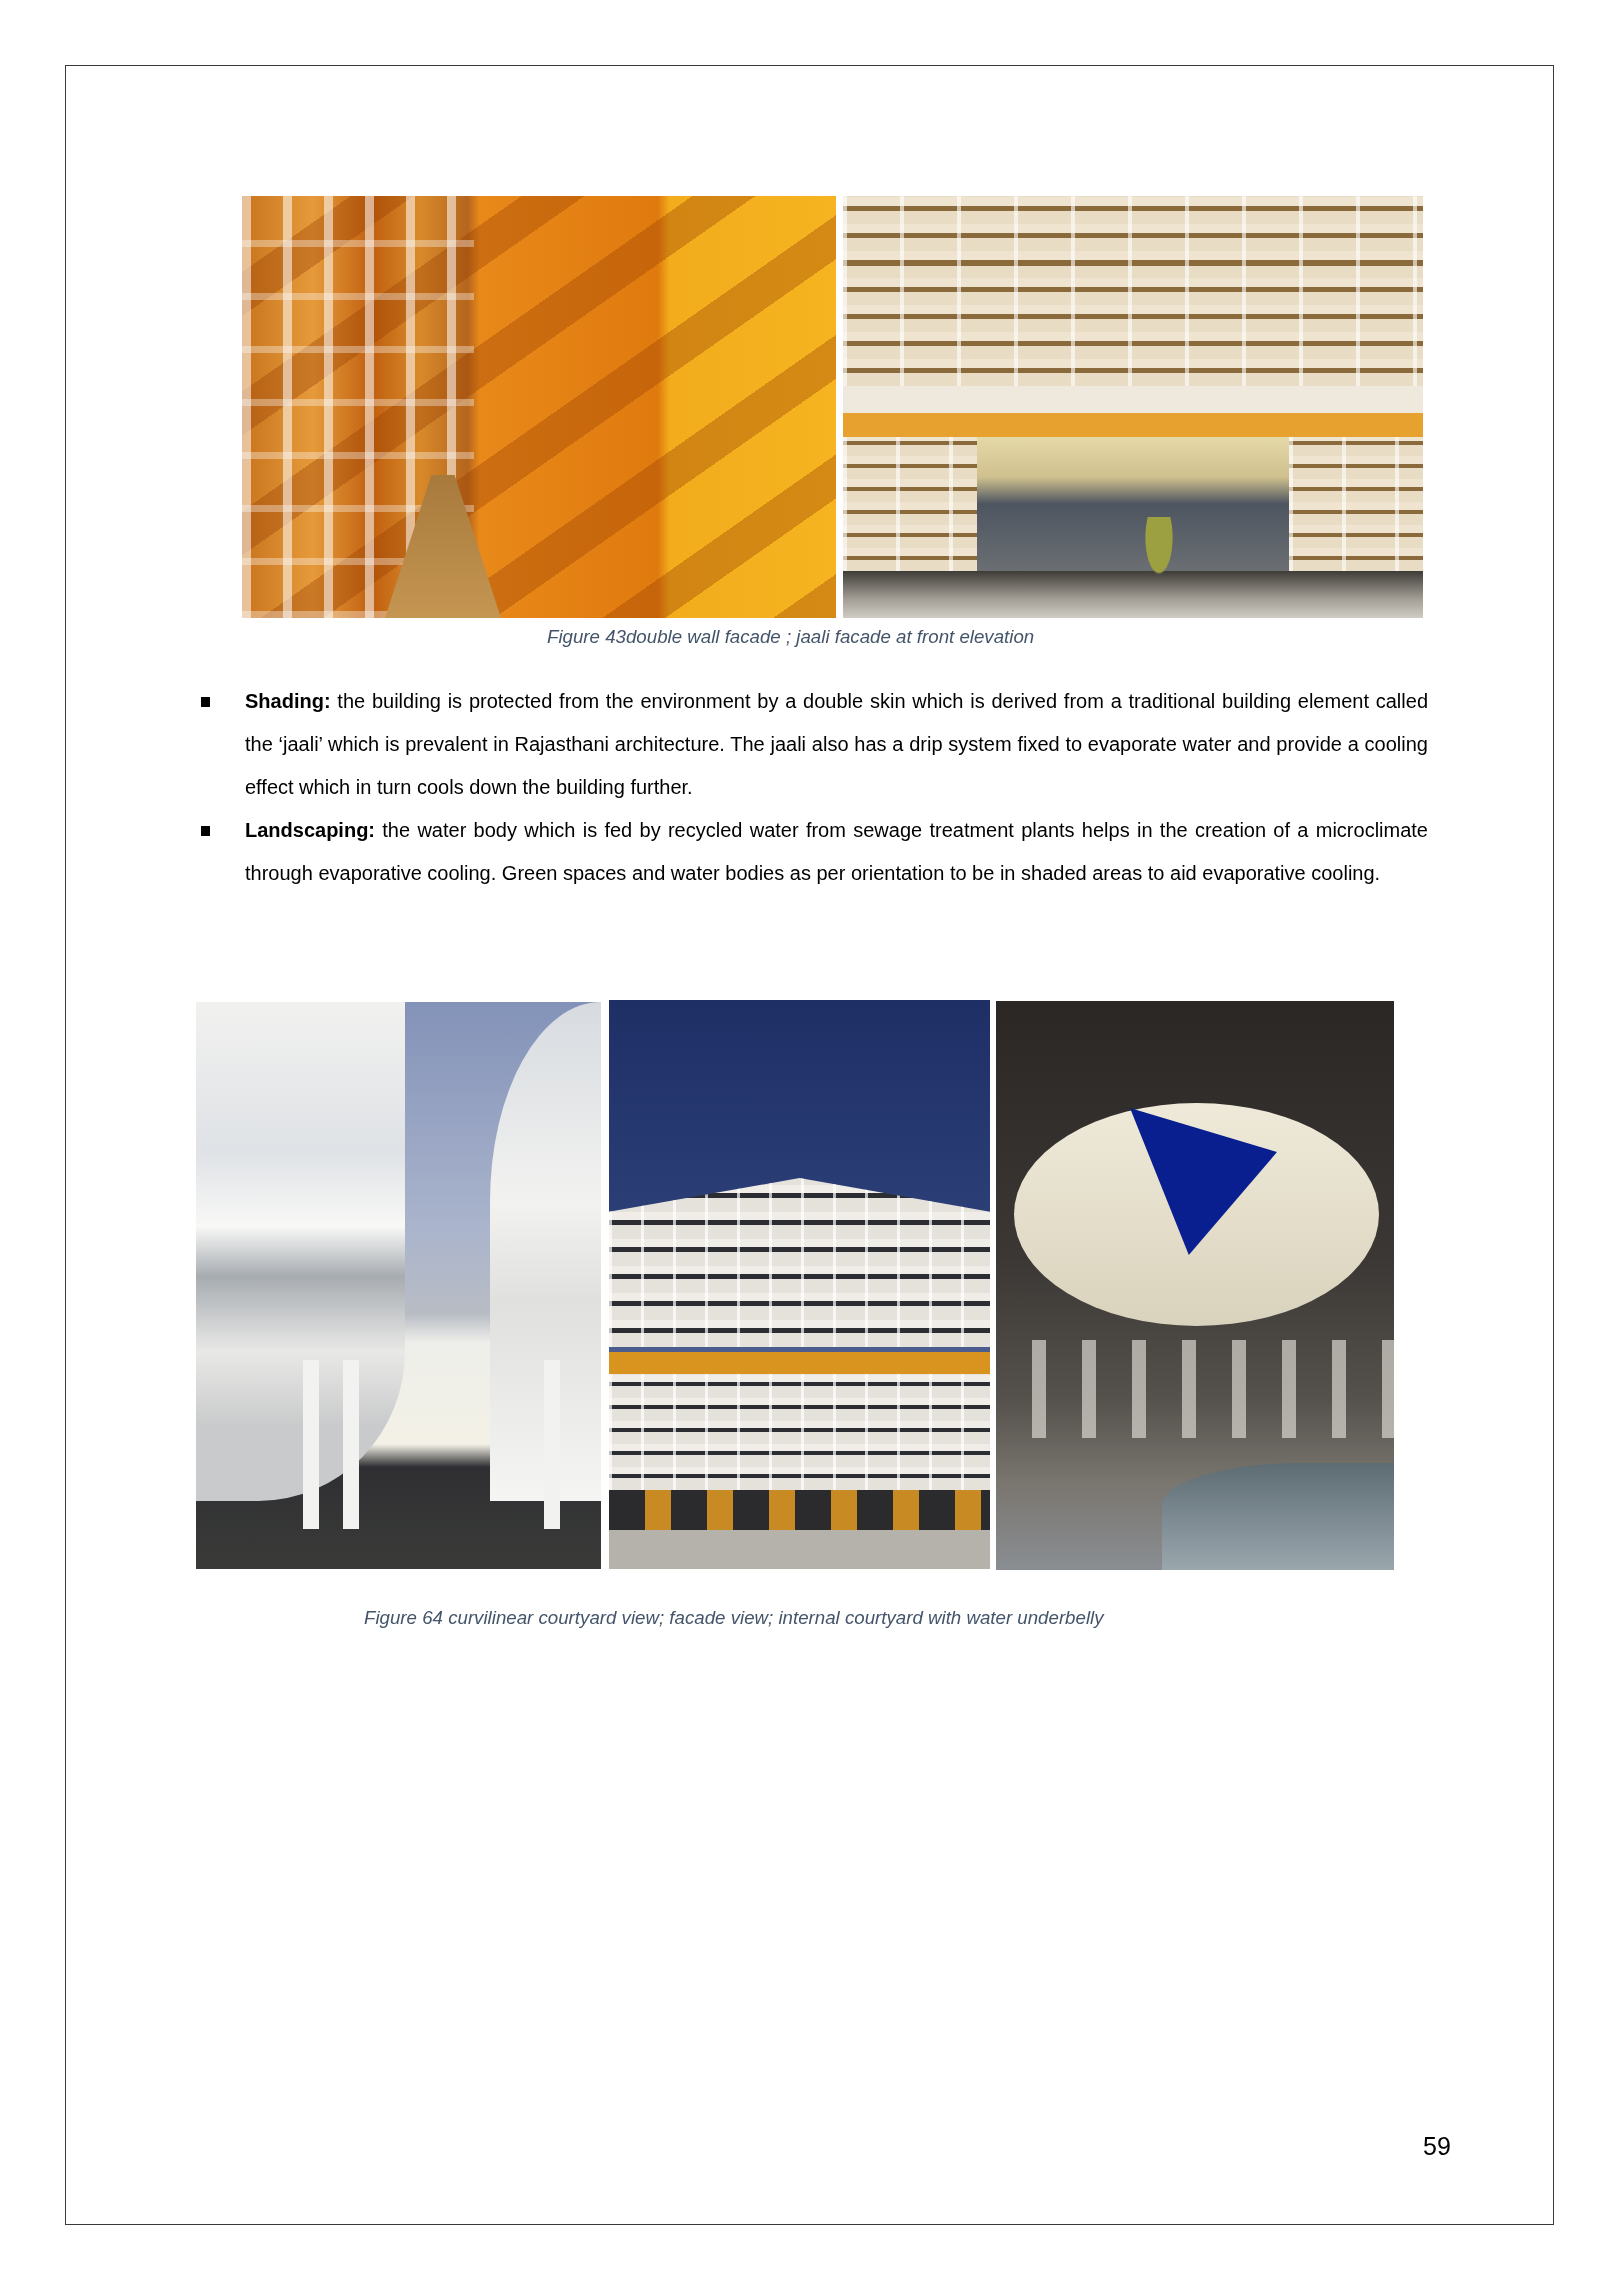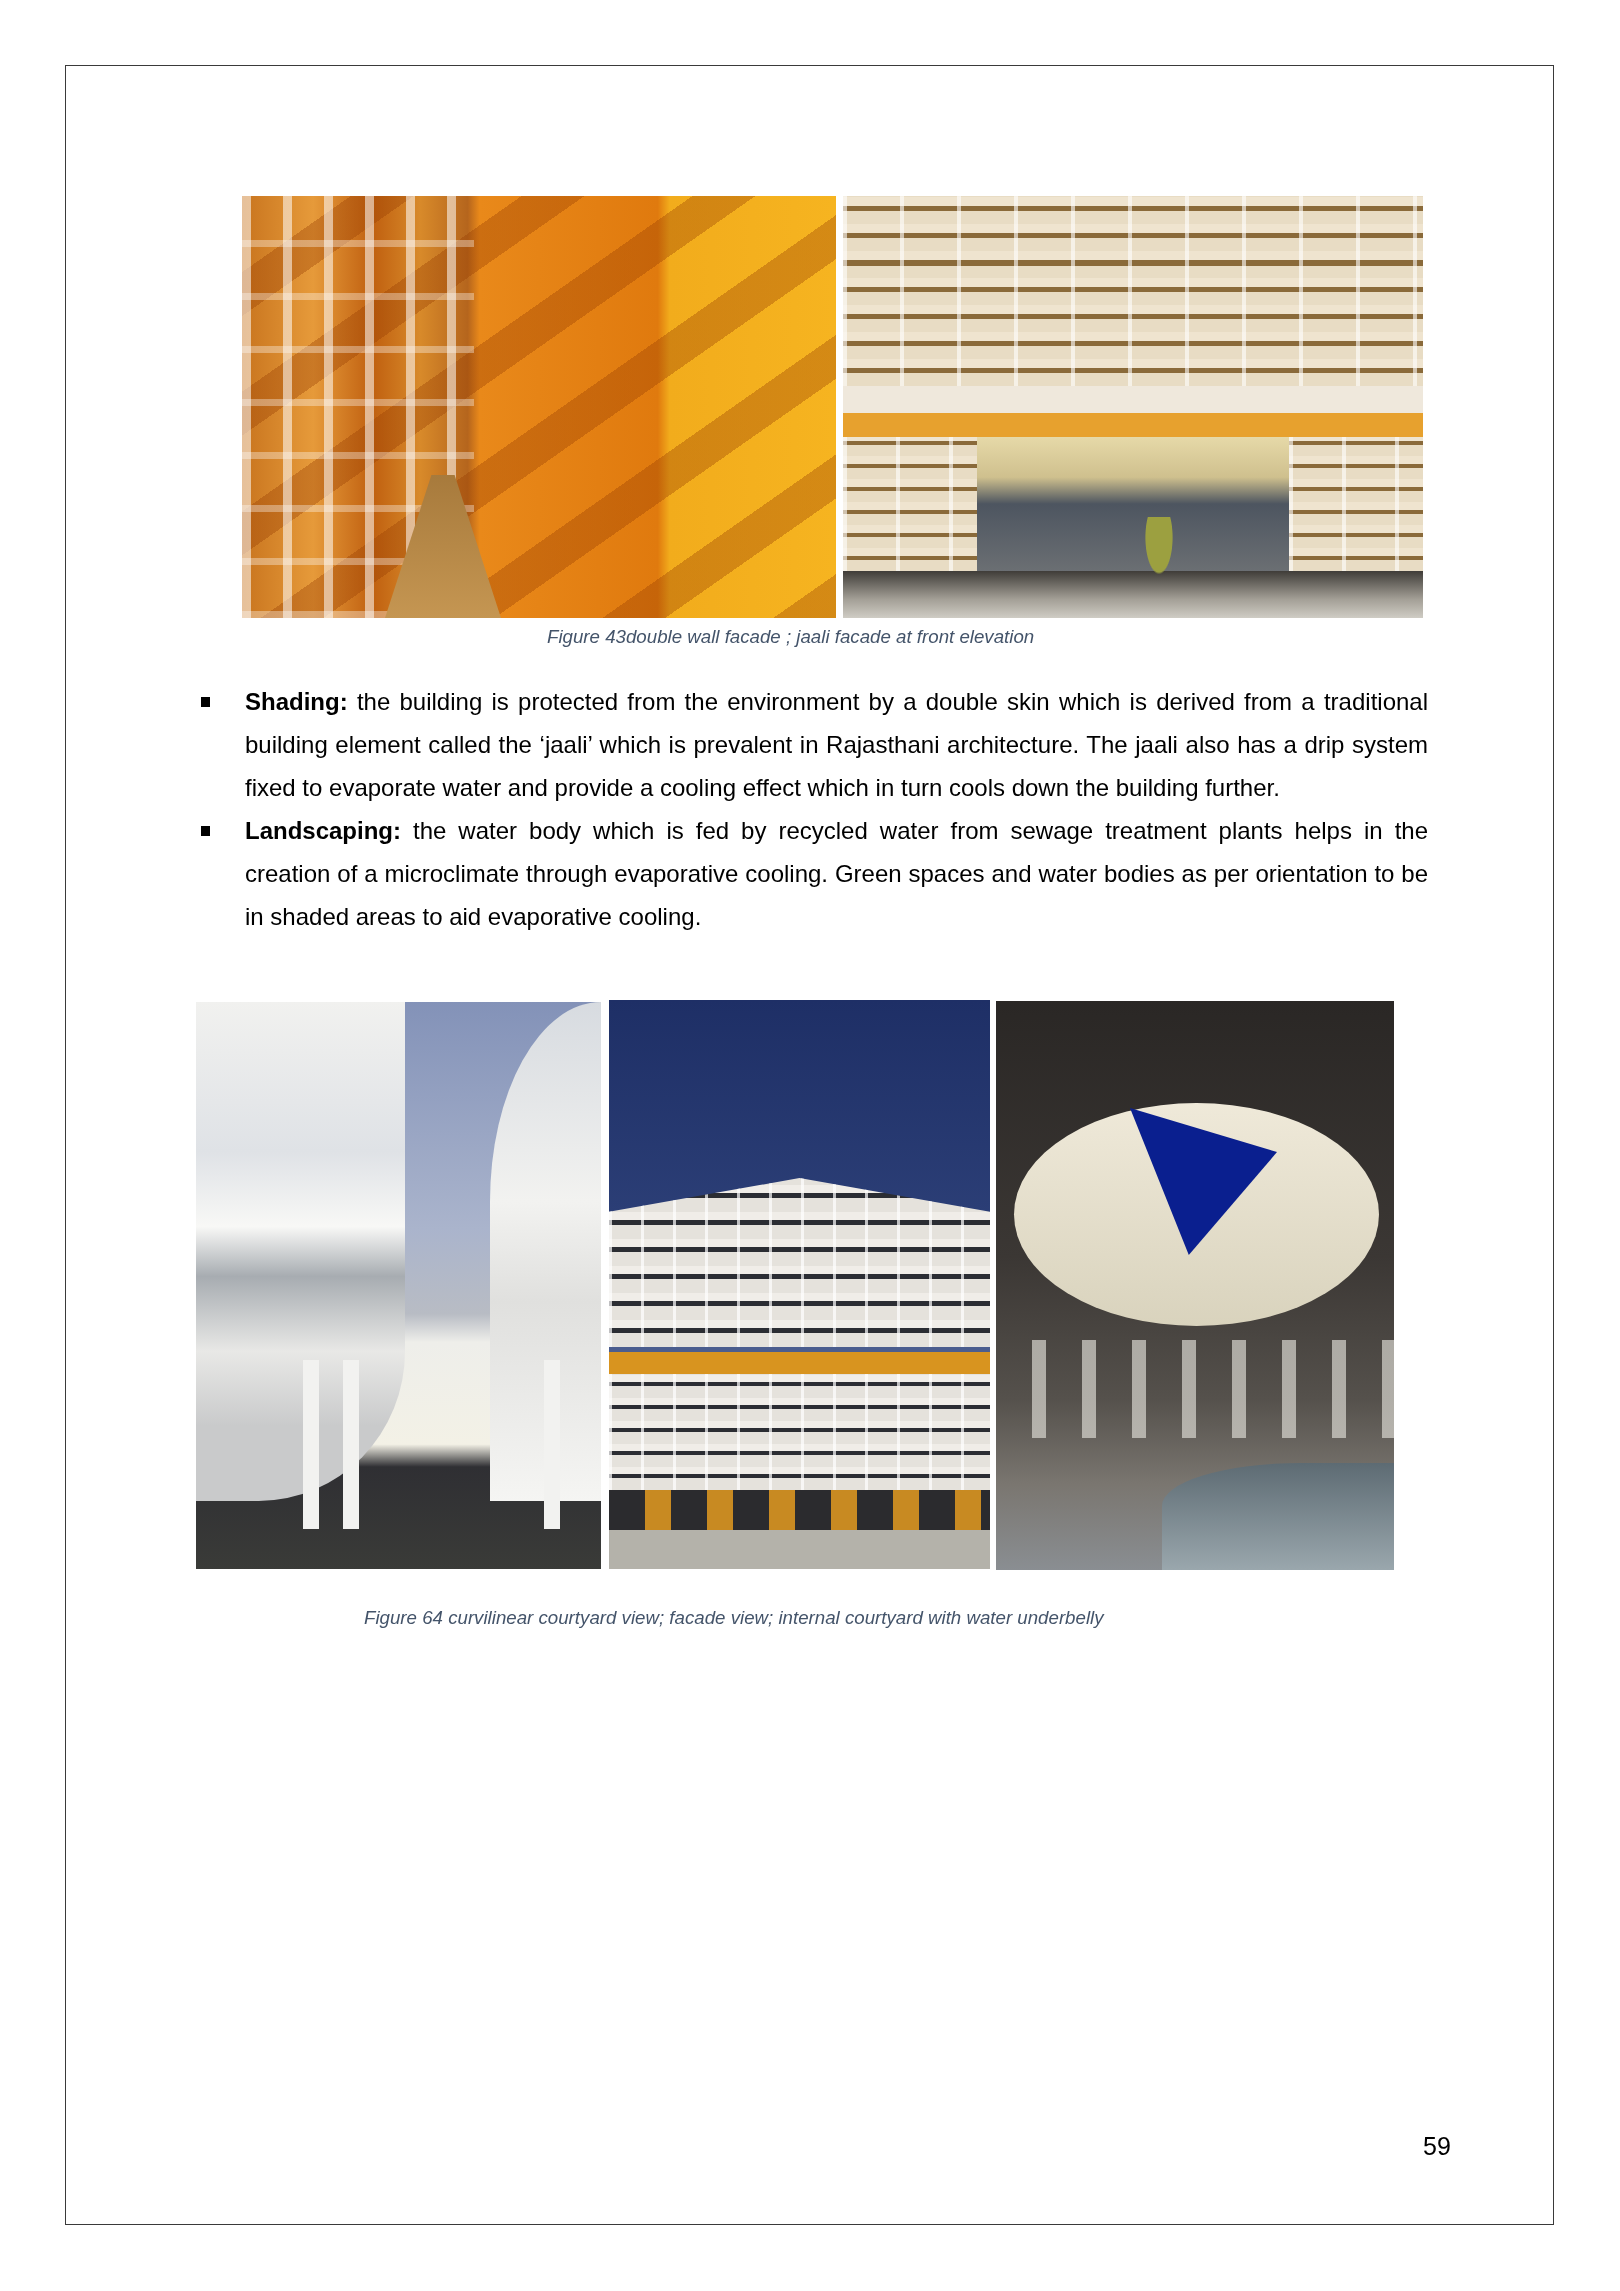--- a/index.html
+++ b/index.html
@@ -3,21 +3,21 @@
 <meta charset="utf-8">
 <style>
   html, body { margin: 0; padding: 0; background: #ffffff; }
   body { width: 1621px; height: 2292px; position: relative; overflow: hidden;
          font-family: "Liberation Sans", "DejaVu Sans", sans-serif; color: #000; }
   .page-frame { position: absolute; left: 65px; top: 65px; width: 1489px; height: 2160px;
                 border: 1.8px solid #3a3a3a; box-sizing: border-box; }
   .photo { position: absolute; overflow: hidden; }
   .caption { position: absolute; font-style: italic; color: #44546a; font-size: 18.7px;
              font-family: "Liberation Sans", sans-serif; white-space: nowrap; }
-  .body-text { position: absolute; left: 196px; width: 1232px; font-size: 24px; line-height: 43px; }
+  .body-text { position: absolute; left: 196px; width: 1232px; font-size: 20px; line-height: 43px; }
   .bullet-item { position: relative; padding-left: 49px; text-align: justify; }
   .bullet-marker { position: absolute; left: 4.5px; top: 17px; width: 9px; height: 9.8px; background: #000; }
   .bullet-item b { font-weight: bold; }
   .page-number { position: absolute; left: 1395px; top: 2132px; font-size: 25px; margin-left: 28px; }
 
   
   .img1 { left: 242px; top: 196px; width: 594px; height: 422px;
     background:
       repeating-linear-gradient(-35deg, rgba(150,60,0,0.35) 0 36px, rgba(0,0,0,0) 36px 98px),
       linear-gradient(90deg, #c8741e 0%, #e69a3a 12%, #c06010 22%, #d88a2a 30%, #b5651d 38%, #e9891a 40%, #e07a0e 70%, #f2ac1c 72%, #f6b420 100%);

